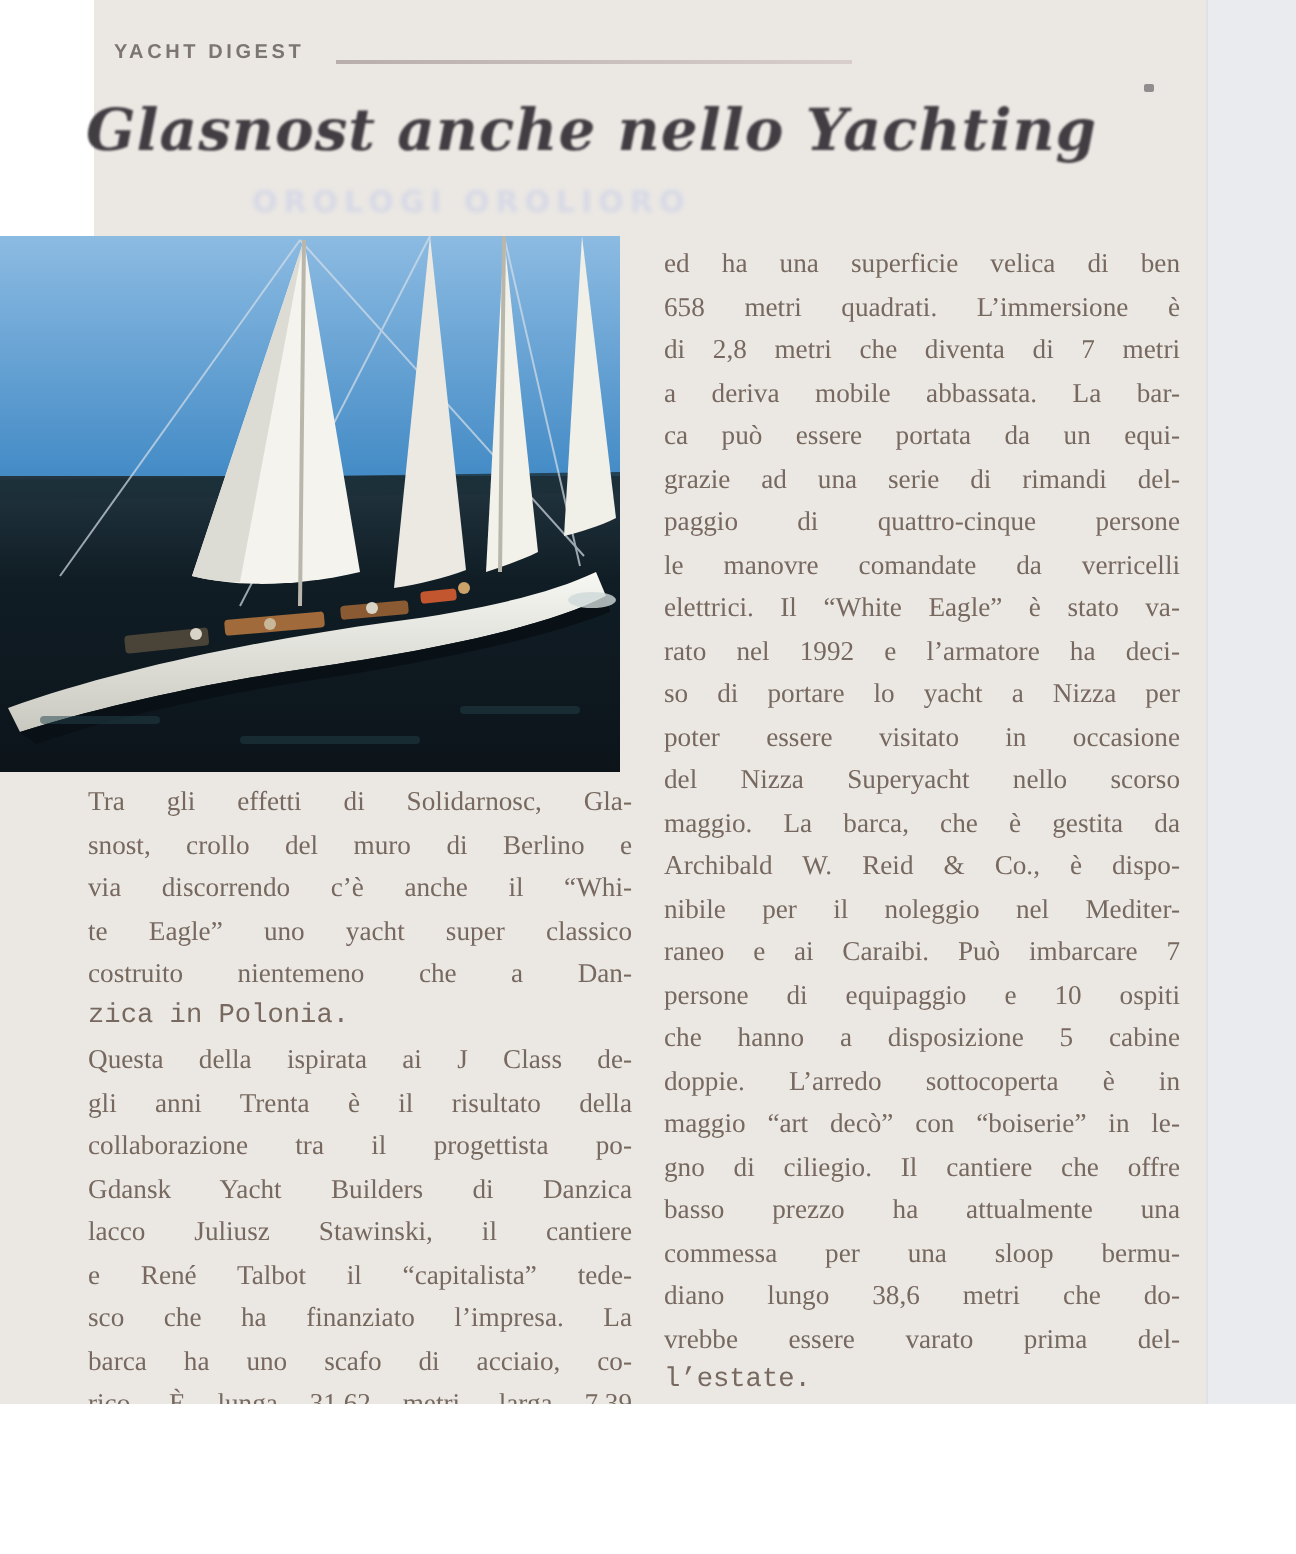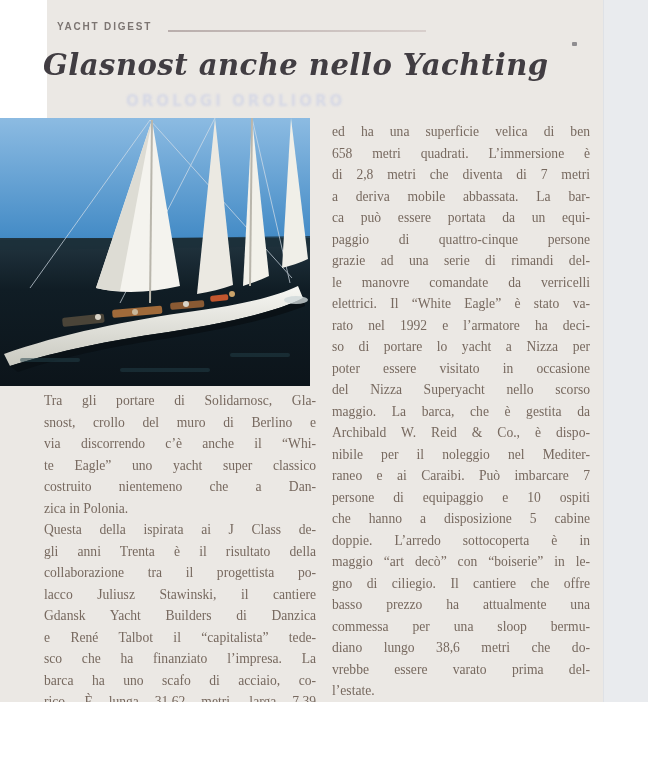--- a/index.html
+++ b/index.html
@@ -36,21 +36,21 @@
   }
   .photo{position:absolute;left:0;top:118px;width:310px;height:268px;}
   .photo svg{display:block;}
   .col{
     position:absolute;font-size:13.6px;line-height:21.5px;
     color:var(--body-text,#77695f);filter:blur(.35px);
   }
   .col-left{left:44px;top:390px;width:272px;}
   .col-right{left:332px;top:121px;width:258px;}
   .tline{text-align:justify;text-align-last:justify;height:21.5px;overflow:hidden;}
-  .tline.endline{text-align-last:left;}
+  .tline.endline{text-align-last:left;font-family:Liberation Mono, monospace;}
   .scan-speck{position:absolute;left:572px;top:42px;width:5px;height:4px;
     background:#8f8d90;border-radius:1px;}
 </style>
 </head>
 <body>
 
 <div class="canvas">
 
   <div class="right-edge"></div>
   <div class="white-corner"></div>
@@ -123,45 +123,45 @@
 
       <g fill="#23414a" opacity="0.5">
         <rect x="20" y="240" width="60" height="4" rx="2"></rect>
         <rect x="120" y="250" width="90" height="4" rx="2"></rect>
         <rect x="230" y="235" width="60" height="4" rx="2"></rect>
       </g>
     </svg>
   </div>
 
   <div class="col col-left">
-      <div class="tline">Tra gli portare di Solidarnosc, Gla-</div>
+      <div class="tline">Tra gli effetti di Solidarnosc, Gla-</div>
       <div class="tline">snost, crollo del muro di Berlino e</div>
       <div class="tline">via discorrendo c’è anche il “Whi-</div>
       <div class="tline">te Eagle” uno yacht super classico</div>
       <div class="tline">costruito nientemeno che a Dan-</div>
       <div class="tline endline">zica in Polonia.</div>
       <div class="tline">Questa della ispirata ai J Class de-</div>
       <div class="tline">gli anni Trenta è il risultato della</div>
       <div class="tline">collaborazione tra il progettista po-</div>
+      <div class="tline">Gdansk Yacht Builders di Danzica</div>
       <div class="tline">lacco Juliusz Stawinski, il cantiere</div>
-      <div class="tline">Gdansk Yacht Builders di Danzica</div>
       <div class="tline">e René Talbot il “capitalista” tede-</div>
       <div class="tline">sco che ha finanziato l’impresa. La</div>
       <div class="tline">barca ha uno scafo di acciaio, co-</div>
       <div class="tline">rico. È lunga 31,62 metri, larga 7,39</div>
     </div>
 
   <div class="col col-right">
       <div class="tline">ed ha una superficie velica di ben</div>
       <div class="tline">658 metri quadrati. L’immersione è</div>
       <div class="tline">di 2,8 metri che diventa di 7 metri</div>
       <div class="tline">a deriva mobile abbassata. La bar-</div>
       <div class="tline">ca può essere portata da un equi-</div>
+      <div class="tline">grazie ad una serie di rimandi del-</div>
       <div class="tline">paggio di quattro-cinque persone</div>
-      <div class="tline">grazie ad una serie di rimandi del-</div>
       <div class="tline">le manovre comandate da verricelli</div>
       <div class="tline">elettrici. Il “White Eagle” è stato va-</div>
       <div class="tline">rato nel 1992 e l’armatore ha deci-</div>
       <div class="tline">so di portare lo yacht a Nizza per</div>
       <div class="tline">poter essere visitato in occasione</div>
       <div class="tline">del Nizza Superyacht nello scorso</div>
       <div class="tline">maggio. La barca, che è gestita da</div>
       <div class="tline">Archibald W. Reid &amp; Co., è dispo-</div>
       <div class="tline">nibile per il noleggio nel Mediter-</div>
       <div class="tline">raneo e ai Caraibi. Può imbarcare 7</div>

